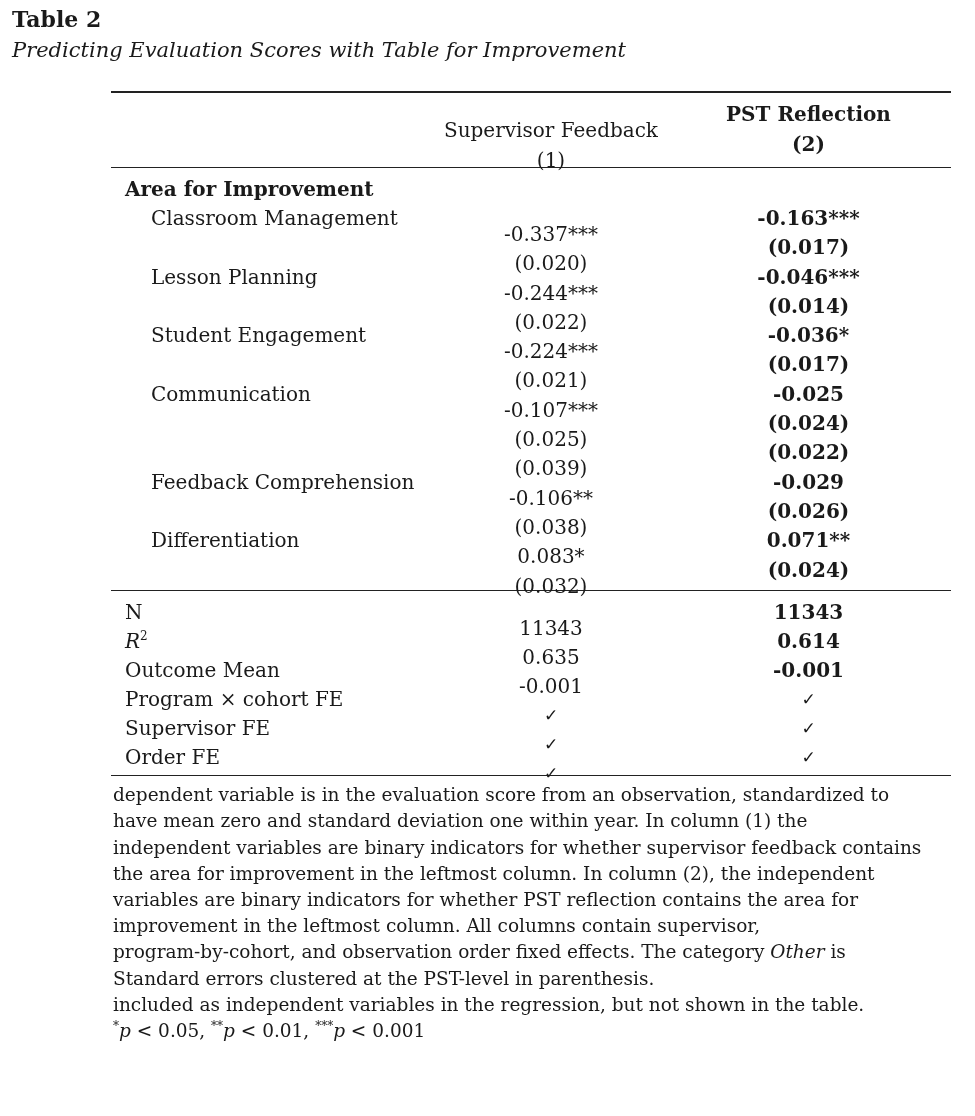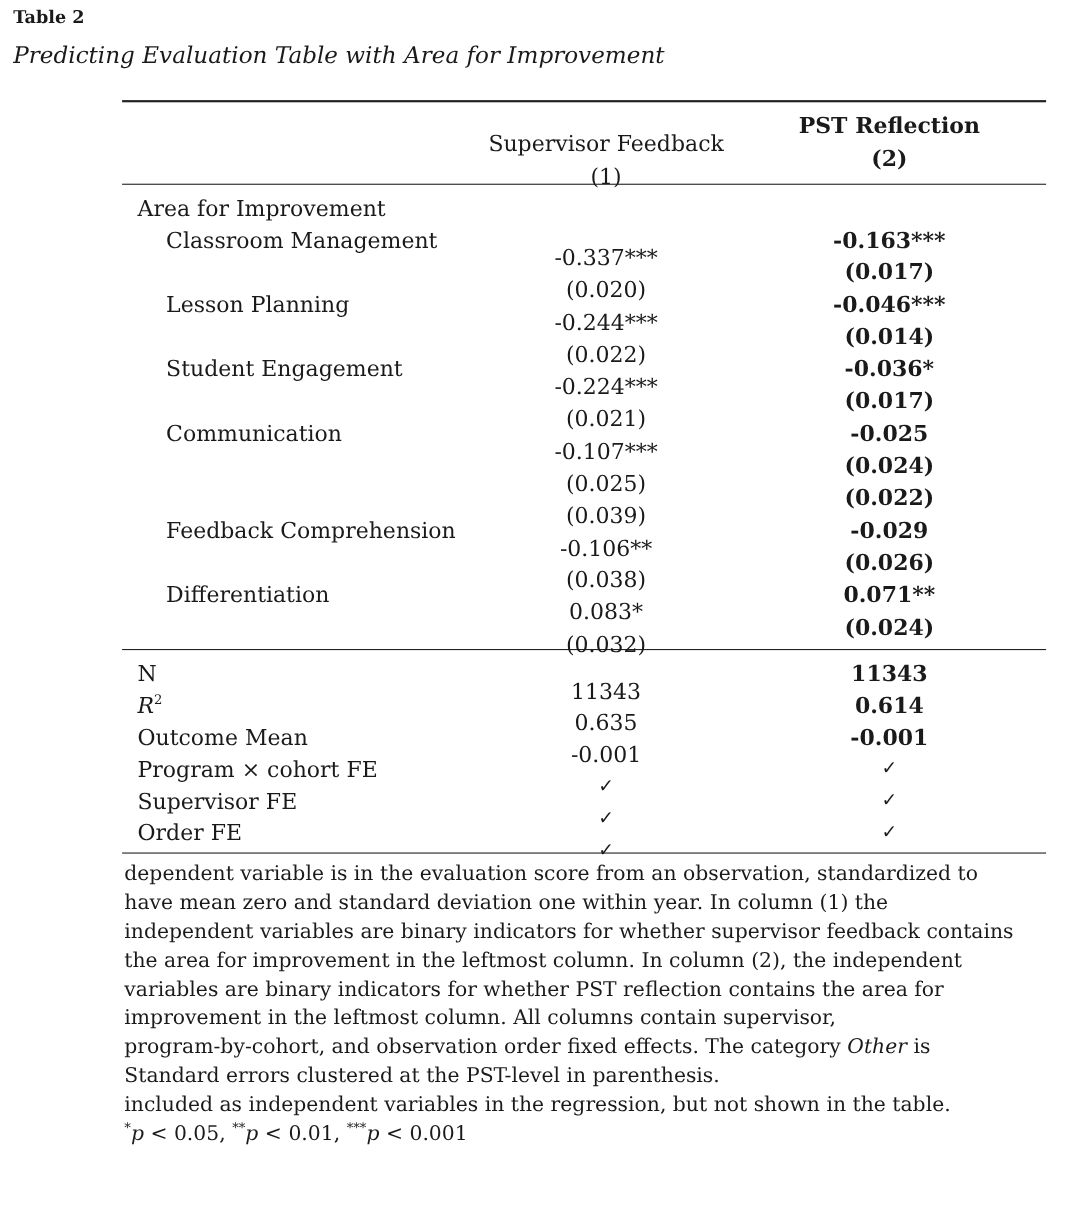--- a/index.html
+++ b/index.html
@@ -1,44 +1,44 @@
 <!DOCTYPE html>
 <html><head>
 <meta charset="utf-8">
 <style>
   html, body { margin:0; padding:0; background:#ffffff; }
   body { width:975px; height:1116px; position:relative; overflow:hidden; color:#1a1a1a;
          font-family:"DejaVu Serif", "Liberation Serif", serif; }
-  .title { position:absolute; left:12px; top:6px; font-size:16px; font-weight:bold; }
+  .title { position:absolute; left:12px; top:6px; font-size:22px; font-weight:bold; }
   .subtitle { position:absolute; left:12px; top:38px; font-size:21px; font-style:italic; }
   .tbl { position:absolute; left:111px; top:91px; width:840px; }
   .rule-thick { border-top:2px solid #222; }
   .rule-thin { border-top:1.5px solid #222; }
   .row { display:flex; height:29.3px; align-items:center; font-size:20px; }
   .cell-label { width:325px; padding-left:14px; box-sizing:border-box; white-space:nowrap; }
   .cell-label.indent { padding-left:40px; }
   .cell-c1 { width:230px; text-align:center;margin-top:32px; }
   .cell-c2 { width:285px; text-align:center;font-weight:bold; }
   .head { padding-top:6px; padding-bottom:8px; }
   .head .row { height:30px; }
-  .section { font-weight:normal; }
+  .section { font-weight:bold; }
   .body { padding-top:6px; padding-bottom:6px; }
   .stats { padding-top:6px; padding-bottom:4px; }
   .stats .row { height:29px; }
   .note { padding-left:2px; padding-top:6px; font-size:18.5px; line-height:26.2px; width:810px; }
   .note i { font-style:italic; }
   sup { font-size:12px; line-height:0; }
   .rsup { font-size:12px; position:relative; top:-8px; }
   .check { font-family:"DejaVu Sans", sans-serif; font-size:17px; }
 </style>
 </head>
 <body>
 
 <div class="title">Table 2</div>
-<div class="subtitle">Predicting Evaluation Table with Area for Improvement</div>
+<div class="subtitle">Predicting Evaluation Scores with Table for Improvement</div>
 
 <div class="tbl">
   <div class="rule-thick"></div>
   <div class="head">
     <div class="row">
       <div class="cell-label"></div>
       <div class="cell-c1">Supervisor Feedback</div>
       <div class="cell-c2">PST Reflection</div>
     </div>
     <div class="row">

